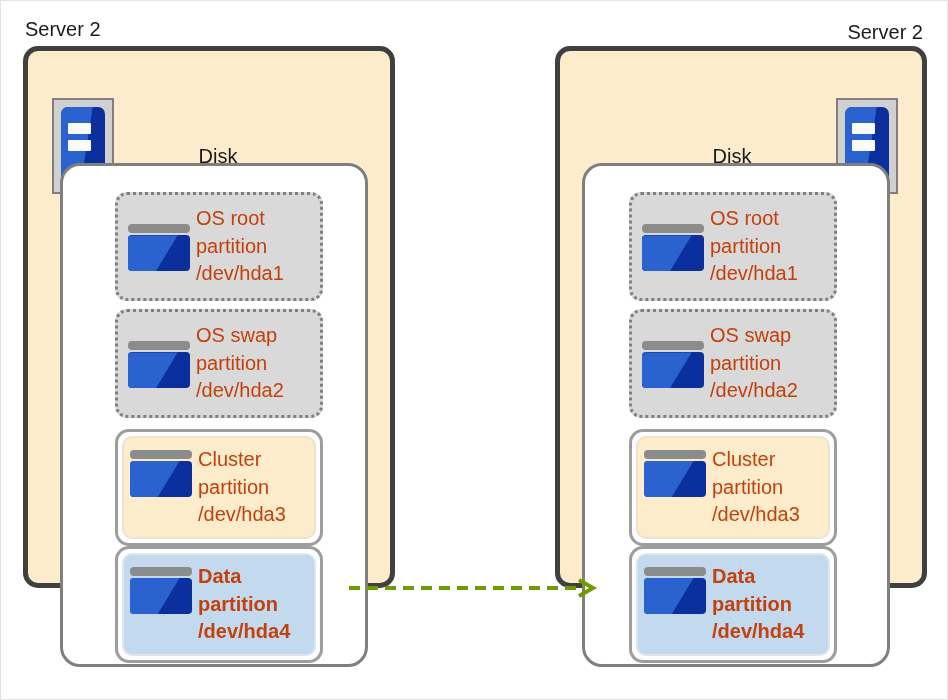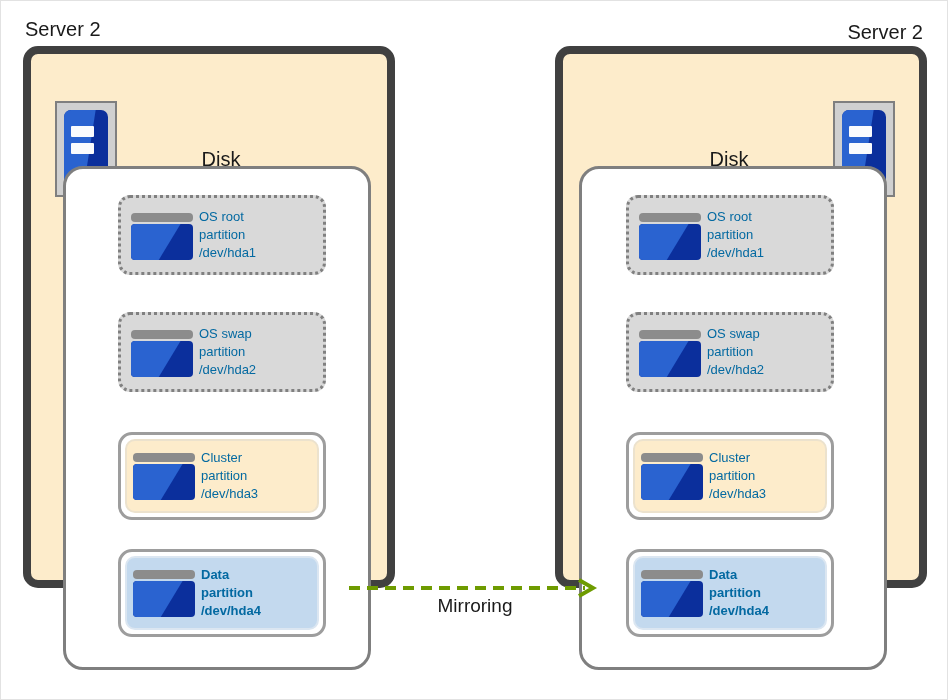--- a/index.html
+++ b/index.html
@@ -31,21 +31,21 @@
   #server1-label { left: 24px; top: 18px; }
   #server2-label { right: 24px; top: 21px; }
 
   
   .server-box {
     position: absolute;
     top: 45px;
     width: 372px;
     height: 542px;
     background: #fdeccb;
-    border: 8px solid #404040;
+    border: 5px solid #404040;
     border-radius: 15px;
     box-sizing: border-box;
   }
   #server1-box { left: 22px; }
   #server2-box { left: 554px; }
 
   
   .disk-box {
     position: absolute;
     top: 112px;
@@ -222,22 +222,22 @@
     content: "";
     position: absolute;
     left: 0; top: 0;
     width: 80%;
     height: 100%;
     background: #2a63d0;
     clip-path: polygon(0 0, 100% 0, 56% 100%, 0 100%);
   }
 
   .plabel {
-    font-size: 13px;
-    color: #0369a1;
+    font-size: 20px;
+    color: #c2410c;
     line-height: 1.38;
     white-space: nowrap;
   }
 
   
   #mirror-arrow {
     position: absolute;
     left: 348px;
     top: 576px;
     width: 252px;
@@ -432,15 +432,14 @@
       </div>
 
     </div>
   </div>
 
   <svg id="mirror-arrow" viewBox="0 0 252 22">
     <line x1="0" y1="11" x2="236" y2="11" stroke="#6E9B00" stroke-width="4" stroke-dasharray="11 7"></line>
     <polyline points="230,3 244,11 230,19" fill="none" stroke="#6E9B00" stroke-width="4"></polyline>
   </svg>
 
-  <div id="mirror-label">Mirroring</div>
 
 </div>
 
 </body></html>

